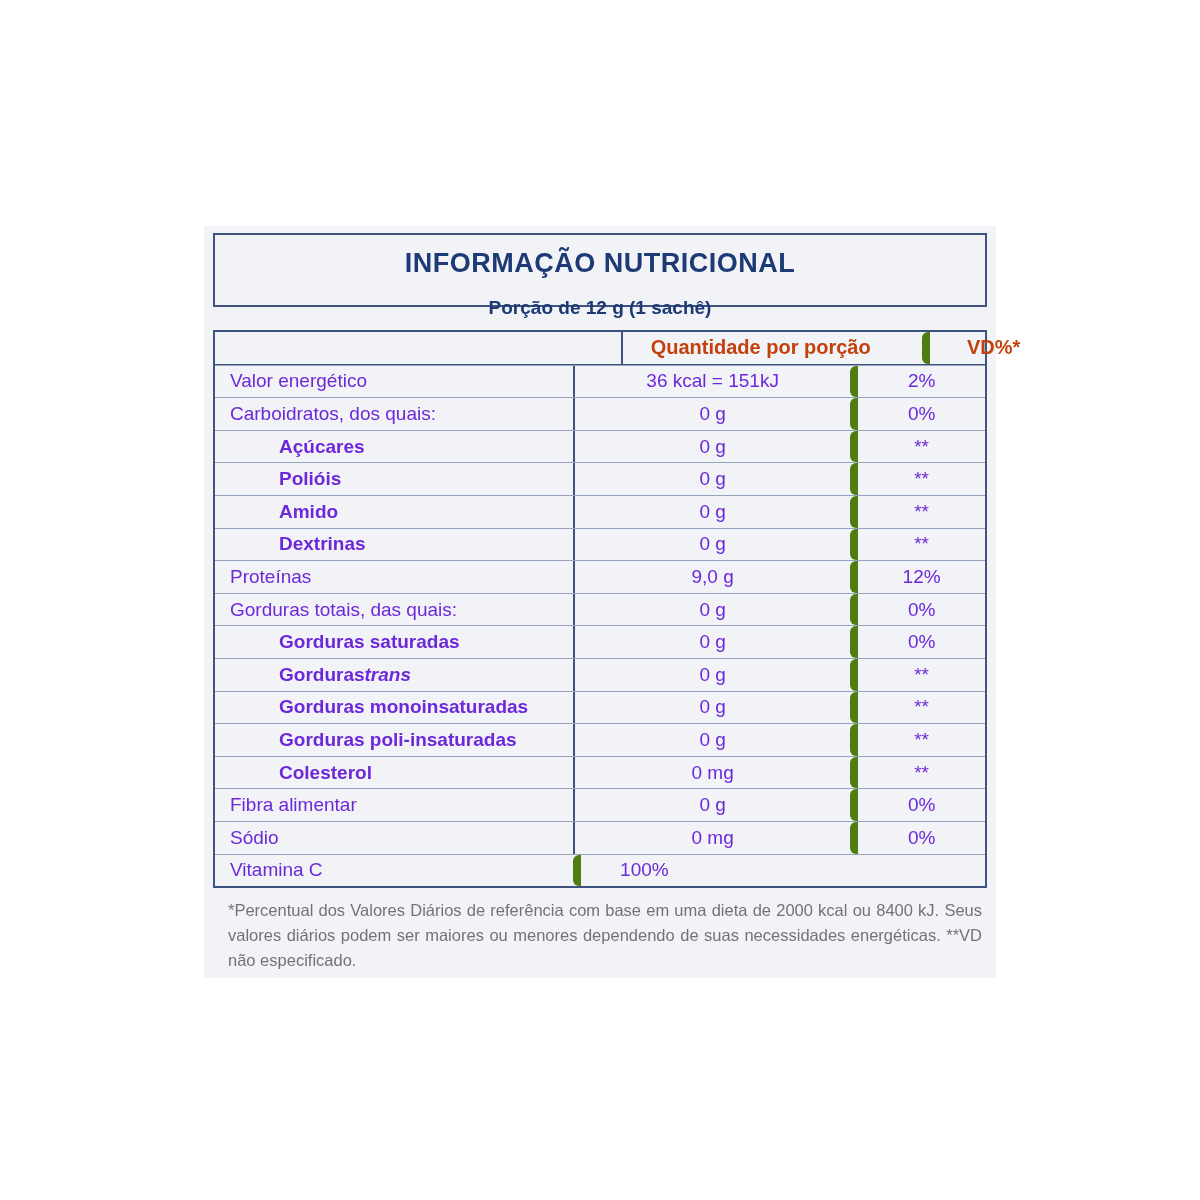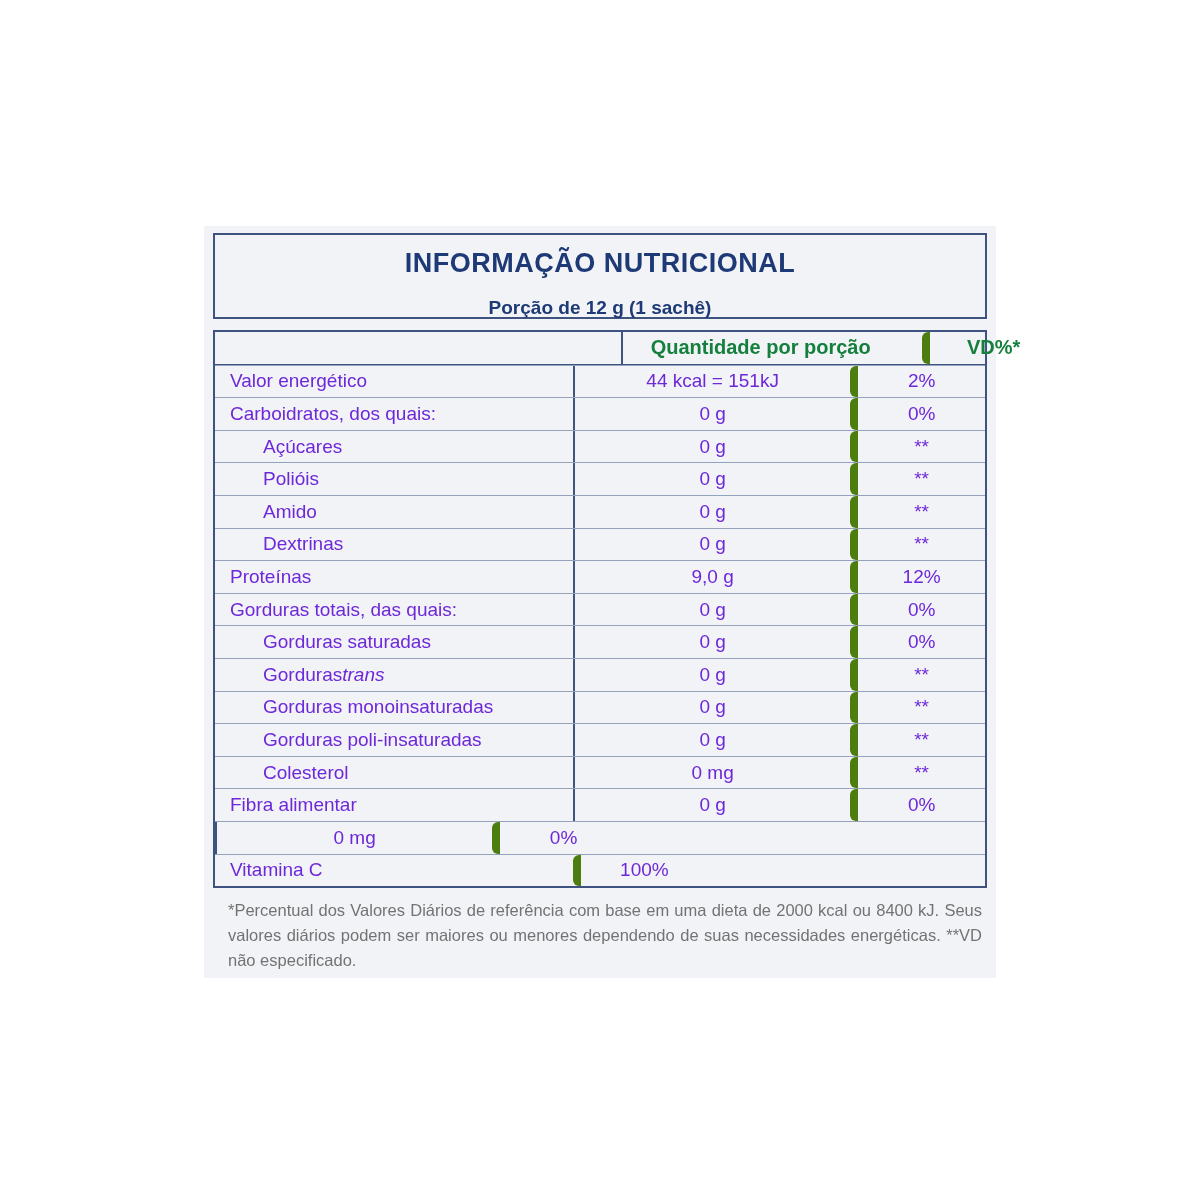--- a/index.html
+++ b/index.html
@@ -21,21 +21,21 @@
     width: 792px;
     height: 752px;
     background: #f2f3f7;
   }
 
   .title-box {
     position: absolute;
     left: 9px;
     top: 7px;
     right: 9px;
-    height: 86px;
+    height: 74px;
     border: 2px solid #3f5381;
     text-align: center;
   }
   .title {
     margin-top: 13px;
     font-size: 27px;
     font-weight: bold;
     letter-spacing: 0.5px;
     color: #1d3a76;
   }
@@ -71,33 +71,33 @@
     color: #6d28d9;
     font-size: 19px;
     overflow: hidden;
     white-space: nowrap;
   }
   .cell.label {
     flex: 0 0 46.5%;
     justify-content: flex-start;
     padding-left: 15px;
   }
-  .cell.label.ind { padding-left: 48px; }
+  .cell.label.ind { padding-left: 64px; font-weight: bold; }
   .cell.qty {
     flex: 0 0 36%;
     justify-content: center;
     border-left: 2px solid #3f5381;
   }
   .cell.vd {
     flex: 0 0 17.5%;
     justify-content: center;
     border-left: 8px solid #4d7c0f;
     border-radius: 6px;
   }
-  .row.header .cell { font-weight: bold; color: #15803d; font-size: 20px; margin-left: 24px; }
+  .row.header .cell { font-weight: bold; color: #c2410c; font-size: 20px; margin-left: 24px; }
   .it { font-style: italic; }
 
   .footnote {
     position: absolute;
     left: 24px;
     right: 14px;
     top: 672px;
     font-size: 16.5px;
     line-height: 1.5;
     color: #737373;
@@ -119,21 +119,21 @@
       <div class="row header">
         <div class="cell label"></div>
         <div class="cell qty">Quantidade por porção</div>
         <div class="cell vd">VD%*</div>
       </div>
 
       <div class="row">
         <div class="cell label">
             <span>Valor energético</span>
           </div>
-        <div class="cell qty">44 kcal = 151kJ</div>
+        <div class="cell qty">36 kcal = 151kJ</div>
         <div class="cell vd">2%</div>
       </div>
 
       <div class="row">
         <div class="cell label">
             <span>Carboidratos, dos quais:</span>
           </div>
         <div class="cell qty">0 g</div>
         <div class="cell vd">0%</div>
       </div>
@@ -229,20 +229,23 @@
 
       <div class="row">
         <div class="cell label">
             <span>Fibra alimentar</span>
           </div>
         <div class="cell qty">0 g</div>
         <div class="cell vd">0%</div>
       </div>
 
       <div class="row">
+        <div class="cell label">
+            <span>Sódio</span>
+          </div>
         <div class="cell qty">0 mg</div>
         <div class="cell vd">0%</div>
       </div>
 
       <div class="row">
         <div class="cell label">
             <span>Vitamina C</span>
           </div>
         <div class="cell vd">100%</div>
       </div>

